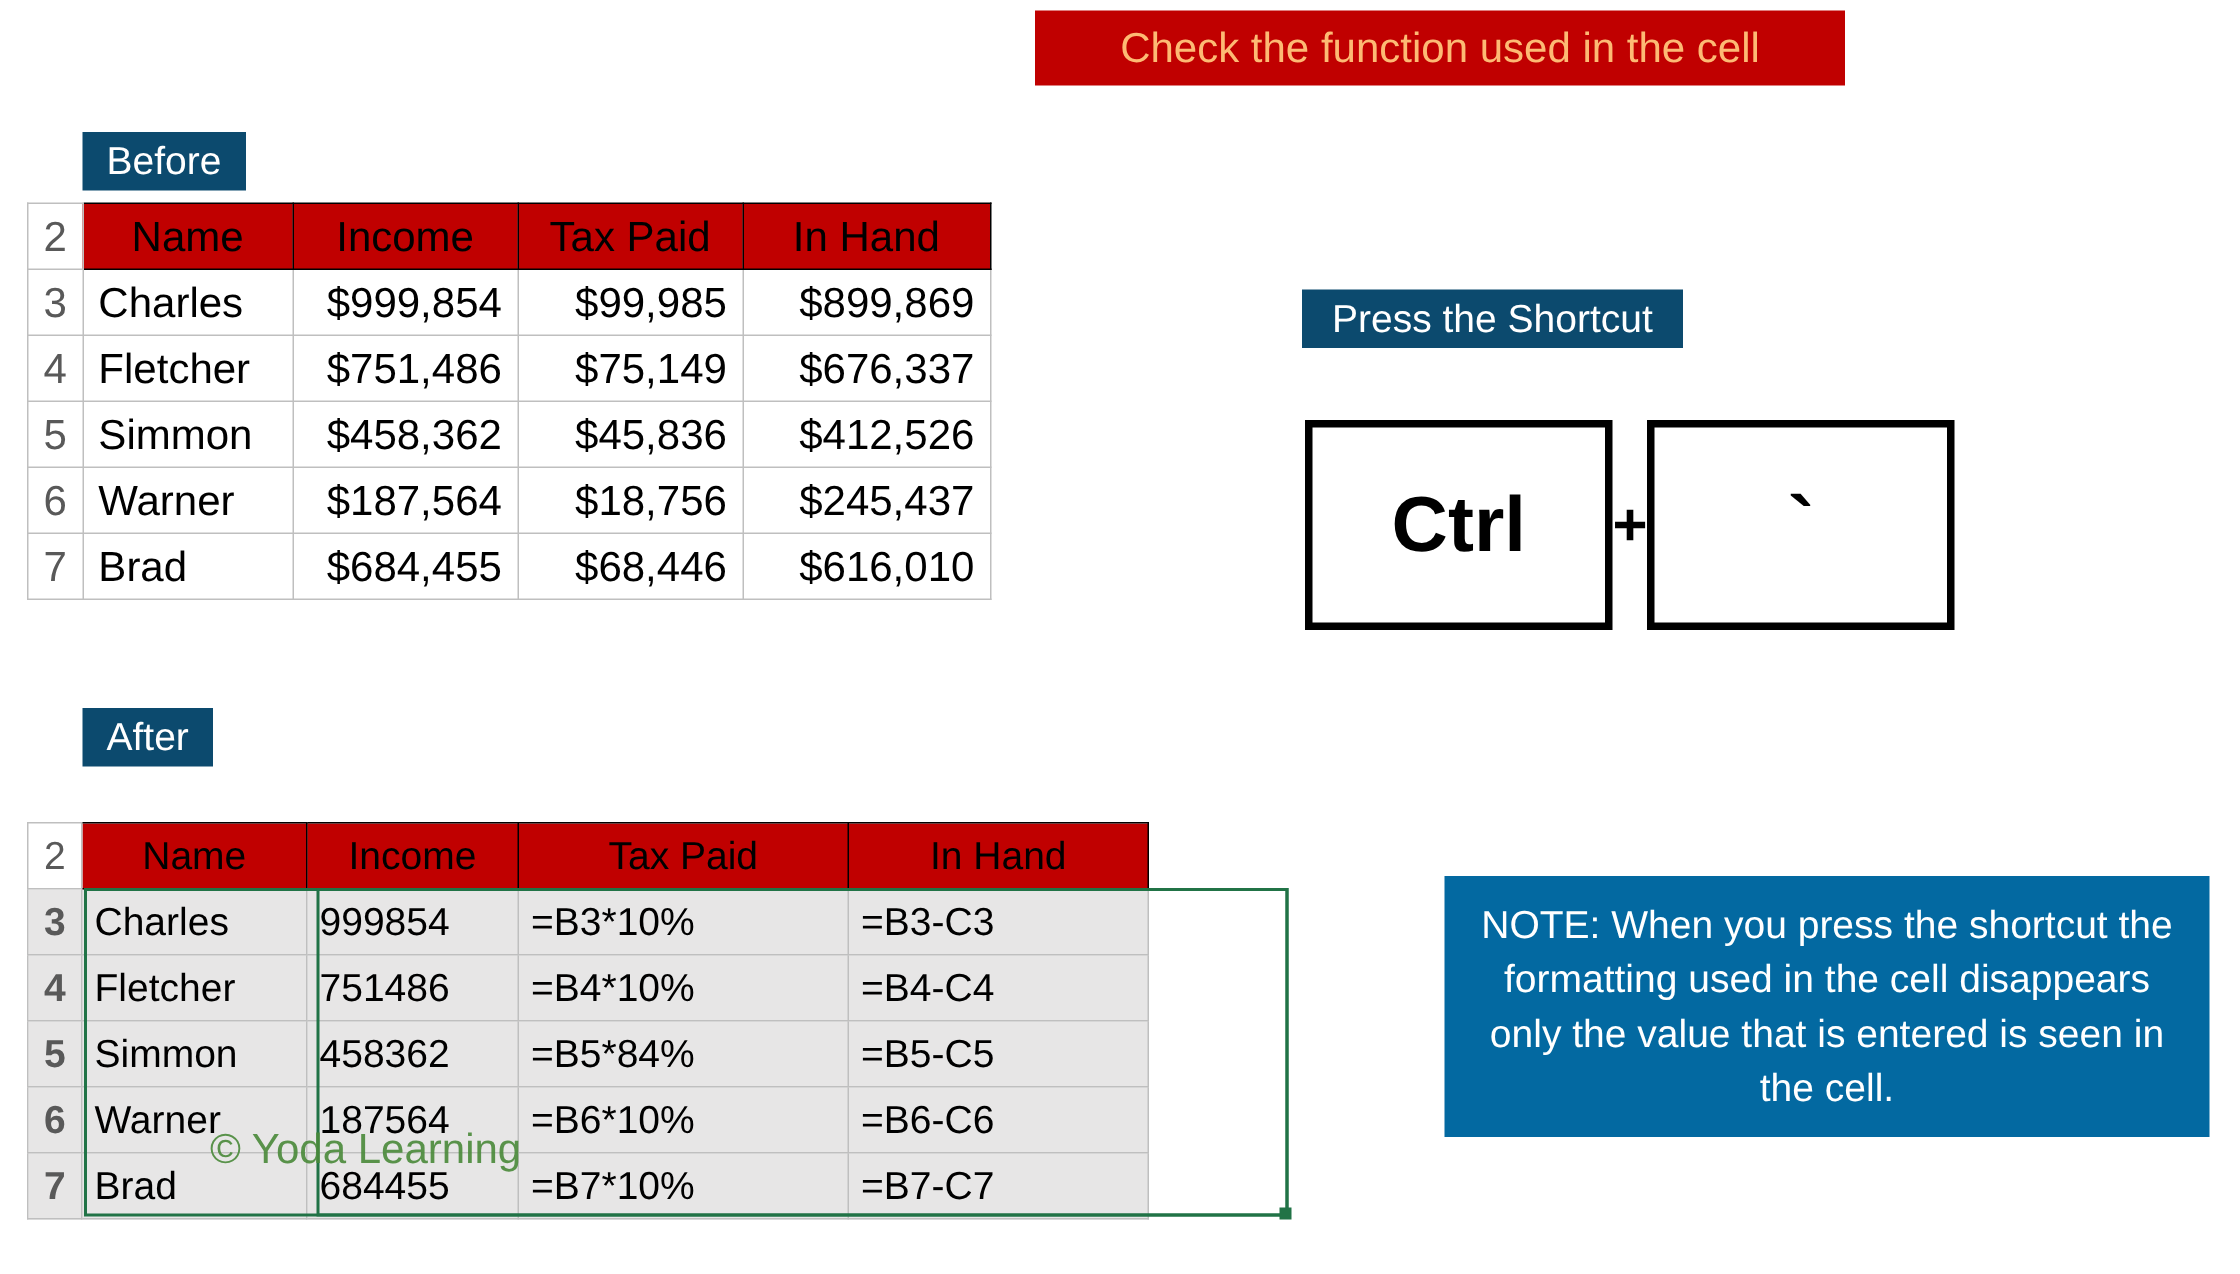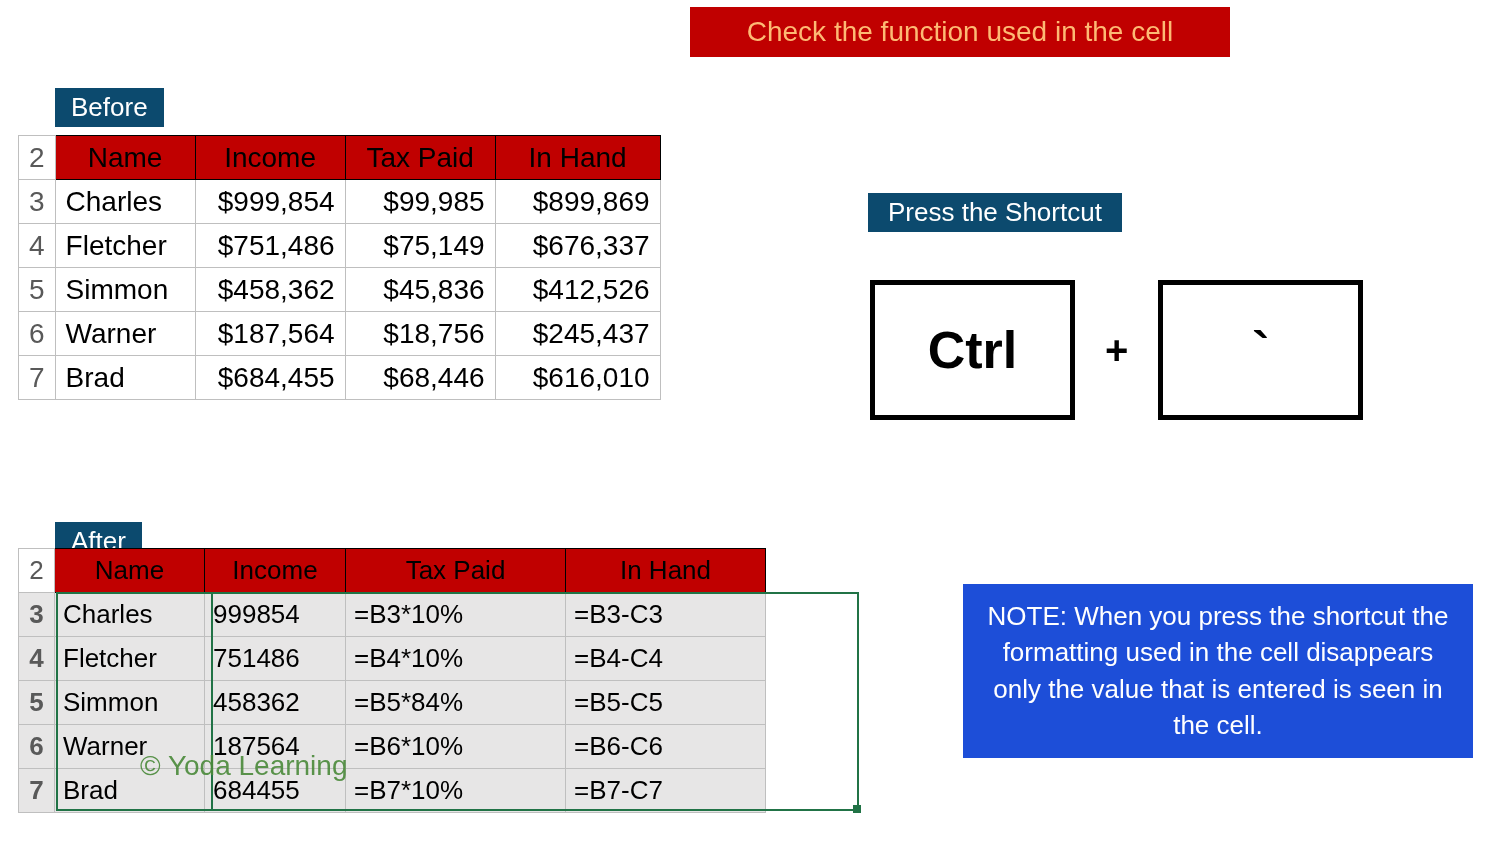--- a/index.html
+++ b/index.html
@@ -24,21 +24,21 @@
     justify-content: center;
   }
   .label-box {
     background: #0c4a6e;
     color: #fff;
     font-size: 26px;
     padding: 4px 16px;
     display: inline-block;
   }
   .before-label { position: absolute; top: 88px; left: 55px; }
-  .after-label { position: absolute; top: 522px; left: 55px; }
+  .after-label { position: absolute; top: 472px; left: 55px; }
   .shortcut-label { position: absolute; top: 193px; left: 868px; padding: 4px 20px; font-size: 26px; }
 
   
   .before-table { position: absolute; top: 135px; left: 18px; border-collapse: collapse; }
   .before-table td, .before-table th {
     border: 1px solid #bfbfbf;
     font-size: 28px;
     padding: 4px 10px;
     height: 44px;
     white-space: nowrap;
@@ -61,21 +61,21 @@
   .after-table .rownum { width: 36px; text-align: center; background: #e7e6e6; color: #595959; font-weight: bold; }
   .after-table .rownum.light { font-weight: normal; background: #fff; }
   .after-table th.hdr { background: #c00000; color: #000; font-weight: normal; text-align: center; border: 1px solid #000; }
   .after-table td.cell { background: #e7e6e6; text-align: left; color: #000; }
   .after-table td.name { width: 150px; }
   .after-table td.income { width: 141px; margin-left: 32px; }
   .after-table td.tax { width: 220px; }
   .after-table td.inhand { width: 200px; }
 
   
-  .key-row { position: absolute; top: 280px; left: 870px; display: flex; align-items: center; gap: 30px; }
+  .key-row { position: absolute; top: 280px; left: 870px; display: flex; align-items: center; }
   .key-box {
     border: 5px solid #000;
     background: #fff;
     width: 205px;
     height: 140px;
     display: flex;
     align-items: center;
     justify-content: center;
     font-weight: 900;
     font-size: 52px;
@@ -83,21 +83,21 @@
     font-family: Arial, sans-serif;
   }
   .plus { font-size: 40px; color: #000; font-weight: bold; }
 
   
   .note-box {
     position: absolute;
     top: 584px;
     left: 963px;
     width: 510px;
-    background: #1d4ed8;
+    background: #0369a1;
     color: #fff;
     font-size: 26px;
     text-align: center;
     padding: 14px 18px;
     line-height: 1.4;
   }
 
   
   .watermark {
     position: absolute;

